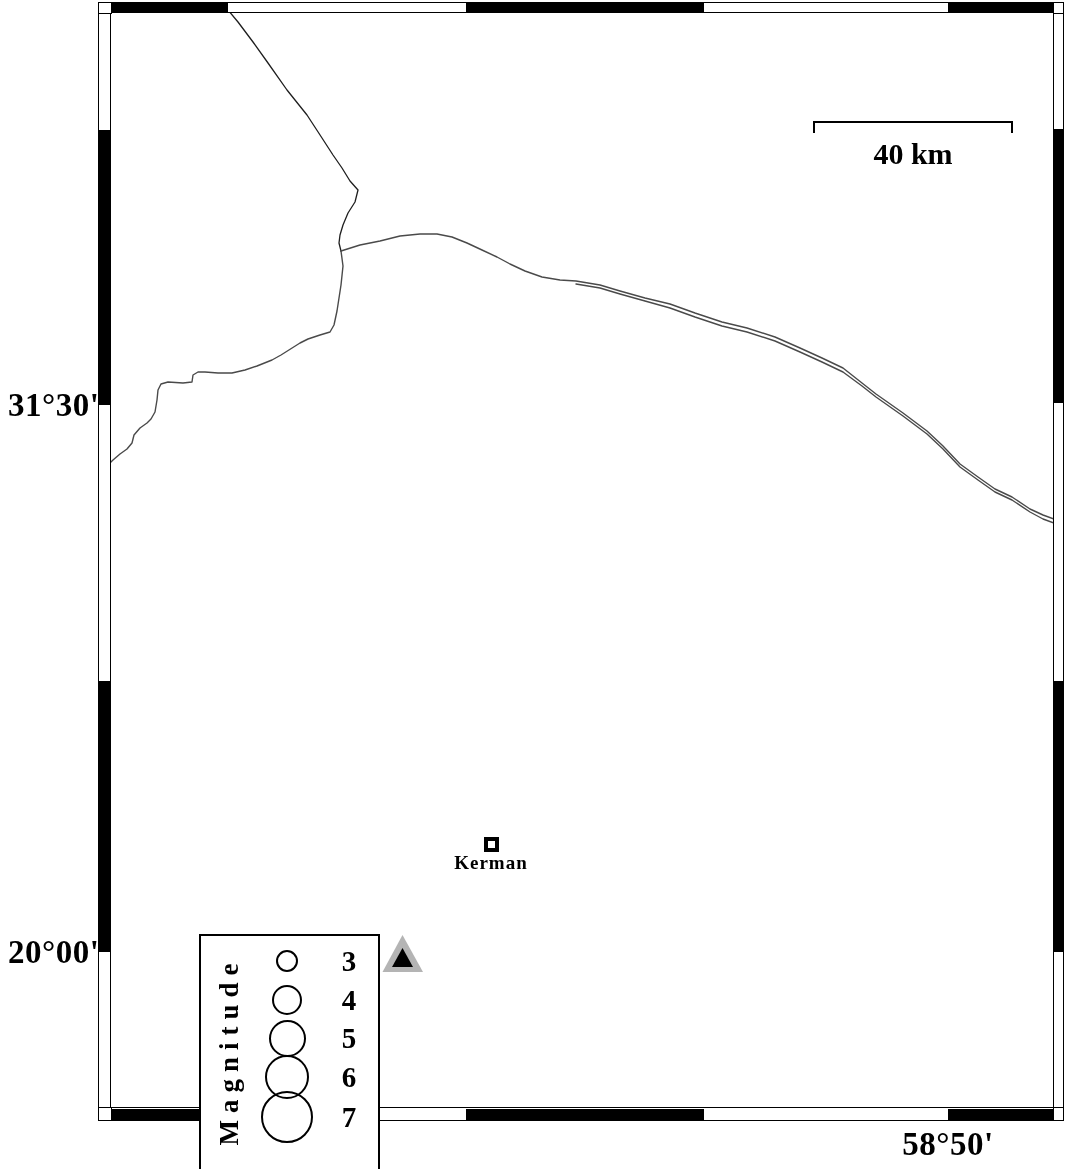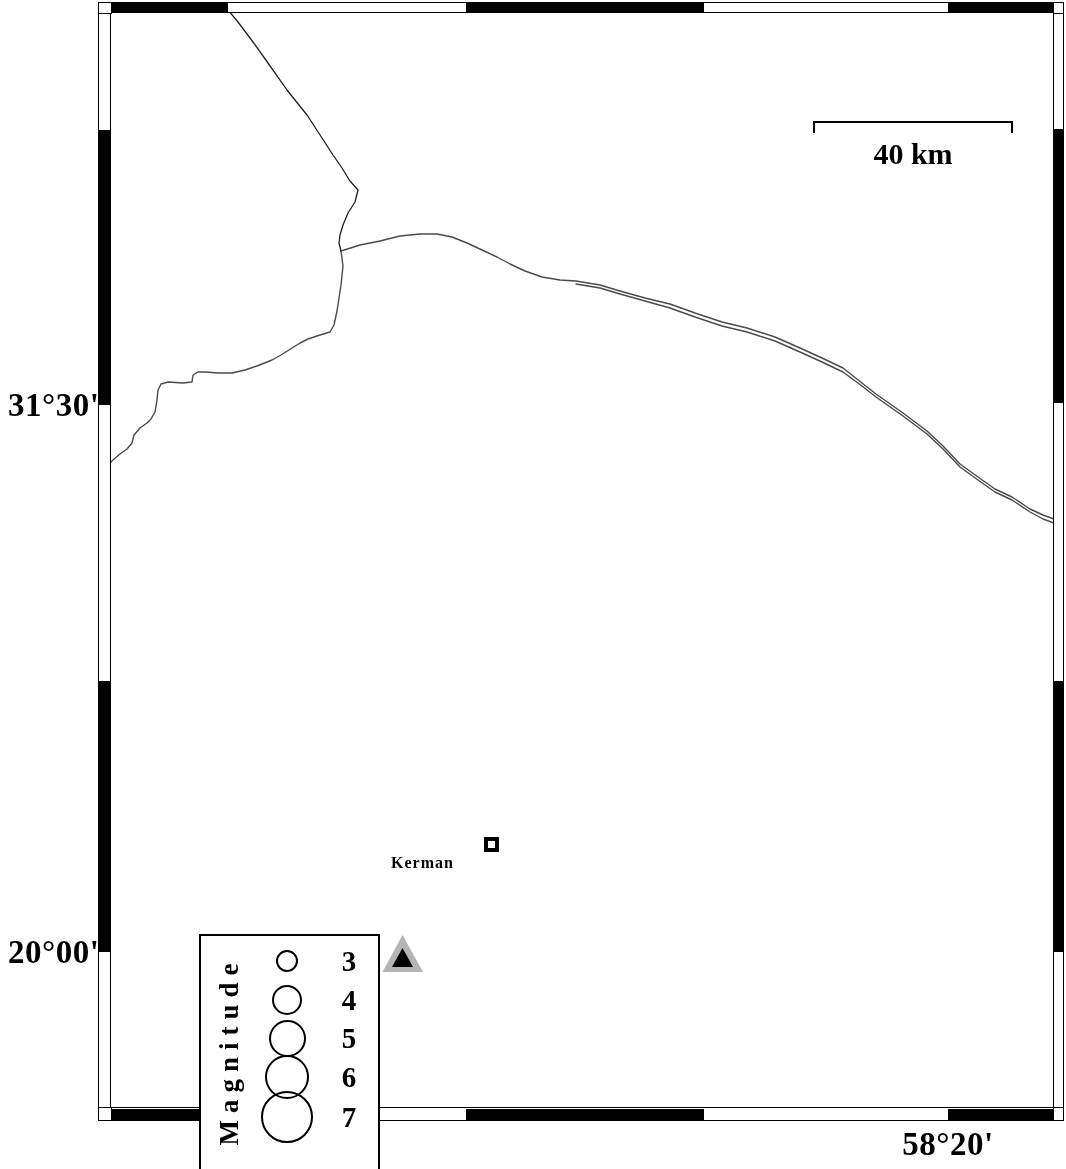--- a/index.html
+++ b/index.html
@@ -33,21 +33,21 @@
   
   .sb-line{left:813px;top:121px;width:200px;height:2.2px;background:var(--ink);z-index:2;}
   .sb-tick{top:121px;width:2.2px;height:12px;background:var(--ink);z-index:2;}
   .sb-label{left:823px;top:137px;width:180px;text-align:center;font-size:30px;line-height:34px;z-index:2;}
   
   #maplines{left:0;top:0;z-index:1;pointer-events:none;}
   .thinline{fill:none;stroke:var(--line);stroke-width:1.4;stroke-linejoin:round;stroke-linecap:round;}
   .thinline.dark{stroke:var(--line-dark);stroke-width:1.3;}
   
   .city-square{left:484px;top:837px;width:15px;height:15px;border:4px solid var(--ink);background:var(--bg);box-sizing:border-box;z-index:2;}
-  .city-label{left:391px;top:850px;width:200px;font-size:16px;line-height:26px;letter-spacing:1px;z-index:2;}
+  .city-label{left:391px;top:850px;width:200px;text-align:center;font-size:19px;line-height:26px;letter-spacing:1px;z-index:2;}
   
   .station{left:380px;top:932px;z-index:4;}
   
   .legend{left:199px;top:934px;width:181px;height:235px;border:2.5px solid var(--ink);border-bottom:none;background:var(--bg);box-sizing:border-box;z-index:5;}
   .legend-title{
     position:absolute;left:28px;top:115px;
     transform:translate(-50%,-50%) rotate(-90deg);
     white-space:nowrap;font-size:27px;letter-spacing:7px;line-height:27px;
   }
   .lg-circle{position:absolute;border:2.6px solid var(--ink);border-radius:50%;background:transparent;box-sizing:border-box;}
@@ -87,21 +87,21 @@
   <div class="abs corner" style="left:1052.5px;top:2px;width:11.5px;height:11.5px;"></div>
   <div class="abs corner" style="left:98px;top:1107px;width:13.5px;height:14px;"></div>
   <div class="abs corner" style="left:1052.5px;top:1107px;width:11.5px;height:14px;"></div>
 
   <div class="abs frame-outer"></div>
   <div class="abs frame-inner"></div>
 
   <div class="abs axis-label lat" style="top:385px;">31°30'</div>
   <div class="abs axis-label lat" style="top:932px;">20°00'</div>
 
-  <div class="abs axis-label lon" style="left:868px;top:1124px;">58°20'</div>
+  <div class="abs axis-label lon" style="left:868px;top:1124px;">58°50'</div>
 
   <div class="abs sb-line"></div>
   <div class="abs sb-tick" style="left:813px;"></div>
   <div class="abs sb-tick" style="left:1011px;"></div>
   <div class="abs sb-label">40 km</div>
 
   <div class="abs city-square"></div>
   <div class="abs city-label">Kerman</div>
 
   <svg class="abs station" width="46" height="42" viewBox="0 0 46 42">

